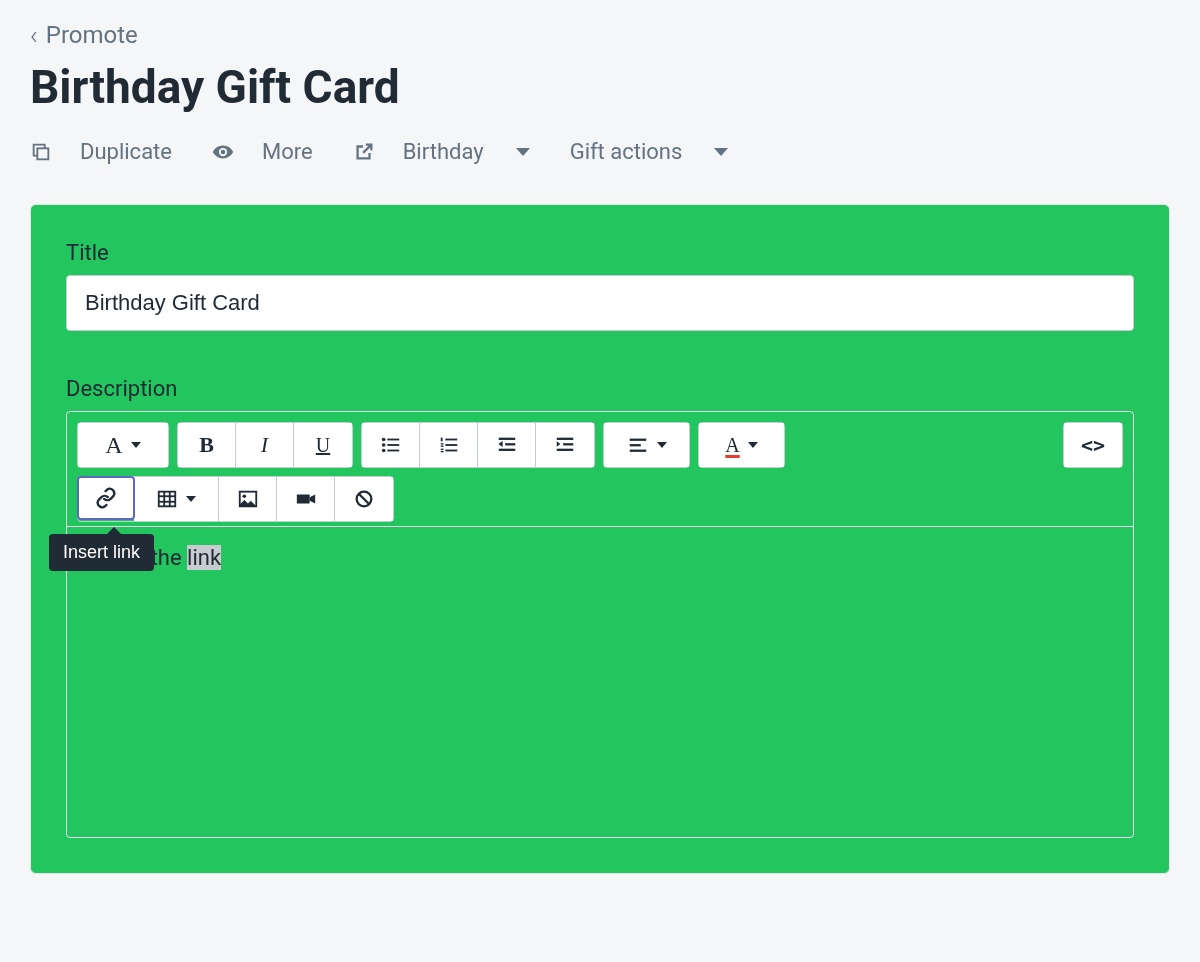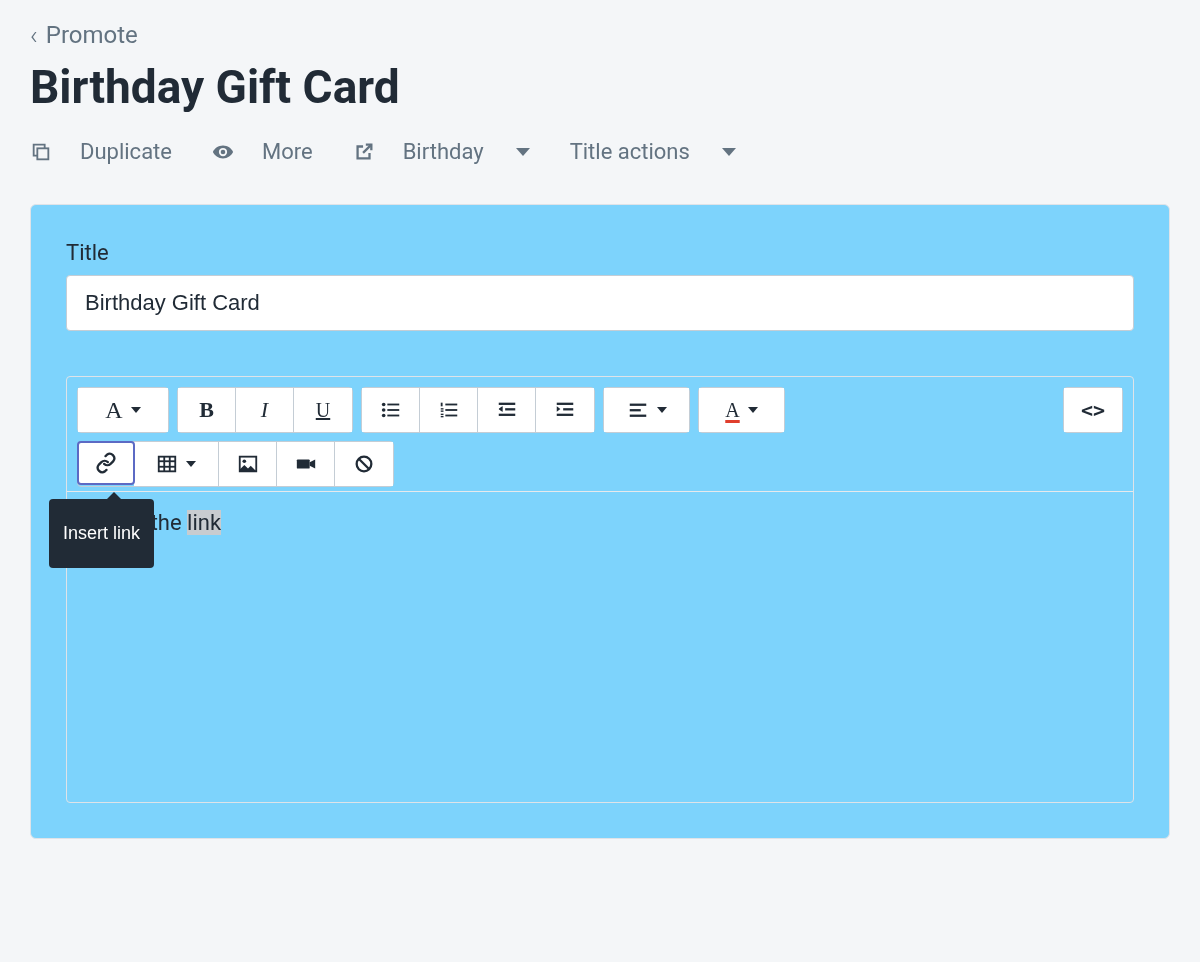--- a/index.html
+++ b/index.html
@@ -52,21 +52,21 @@
     }
     .caret-down {
       width: 0;
       height: 0;
       border-left: 7px solid transparent;
       border-right: 7px solid transparent;
       border-top: 8px solid #637381;
       margin-left: 4px;
     }
     .card {
-      background: #7dd3fc;
+      background: #22c55e;
       border: 1px solid #dfe3e8;
       border-radius: 6px;
       padding: 35px;
     }
     .form-label {
       font-size: 22px;
       color: #212b36;
       margin-bottom: 10px;
       display: block;
     }
@@ -158,21 +158,21 @@
       position: relative;
     }
     .selected-text {
       background: #c8ccd0;
     }
     .tooltip {
       position: absolute;
       background: #212b36;
       color: #fff;
       font-size: 18px;
-      padding: 24px 14px;
+      padding: 8px 14px;
       border-radius: 4px;
       white-space: nowrap;
       top: 56px;
       left: -30px;
       z-index: 10;
     }
     .tooltip::before {
       content: "";
       position: absolute;
       top: -7px;
@@ -238,29 +238,30 @@
   <div class="action-item">
     <svg viewBox="0 0 24 24" fill="none" stroke="#637381" stroke-width="2.5">
       <path d="M18 13v6H5V6h6"></path>
       <path d="M14 4h6v6"></path>
       <path d="M20 4l-9 9"></path>
     </svg>
     <span>Birthday</span>
     <span class="caret-down"></span>
   </div>
   <div class="action-item">
-    <span>Title actions</span>
+    <span>Gift actions</span>
     <span class="caret-down"></span>
   </div>
 </div>
 
 <div class="card">
   <label class="form-label">Title</label>
   <input class="title-input" type="text" value="Birthday Gift Card" style="">
 
+  <label class="form-label">Description</label>
 
   <div class="editor-wrap">
     <div class="editor-toolbar">
 
       <div class="toolbar-row toolbar-row-1">
         <div class="toolbar-left">
           <div class="tool-group">
             <button class="tool-btn" style="min-width:90px;">
               <span class="serif" style="font-size:24px;">A</span>
               <span class="mini-caret"></span>

